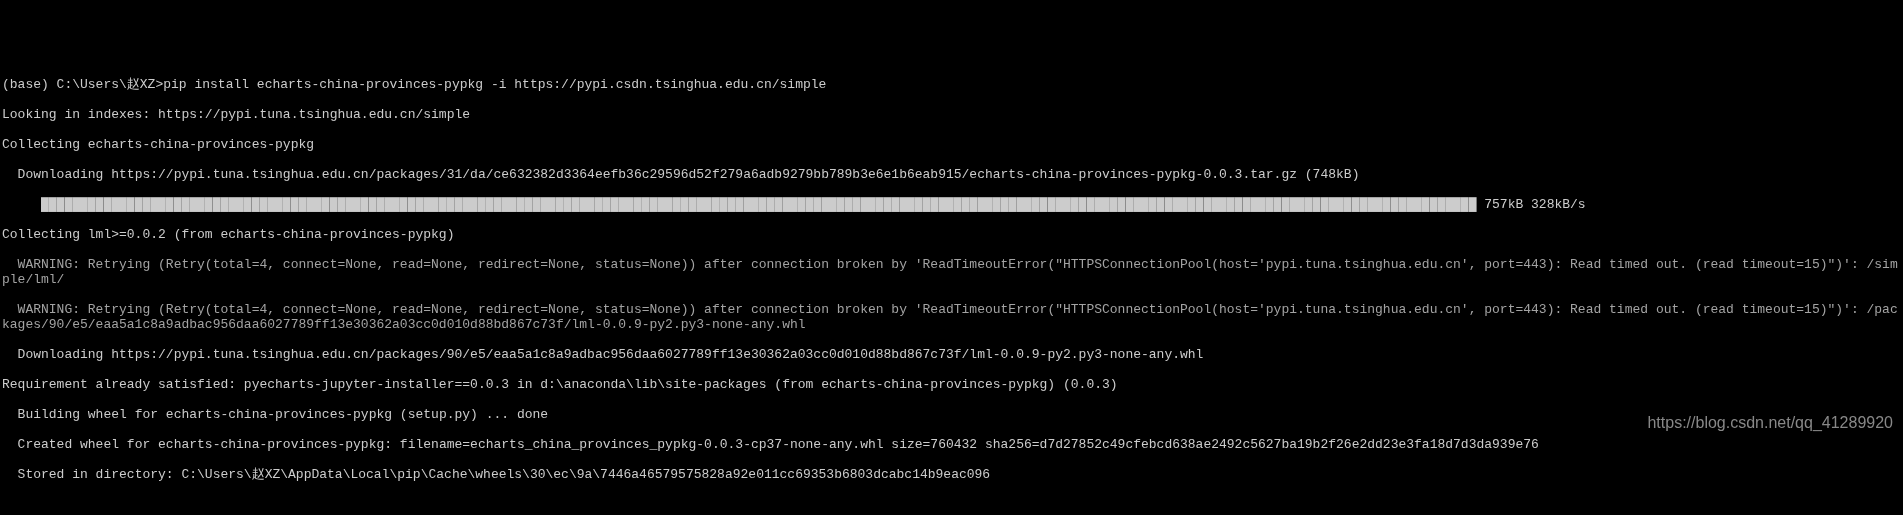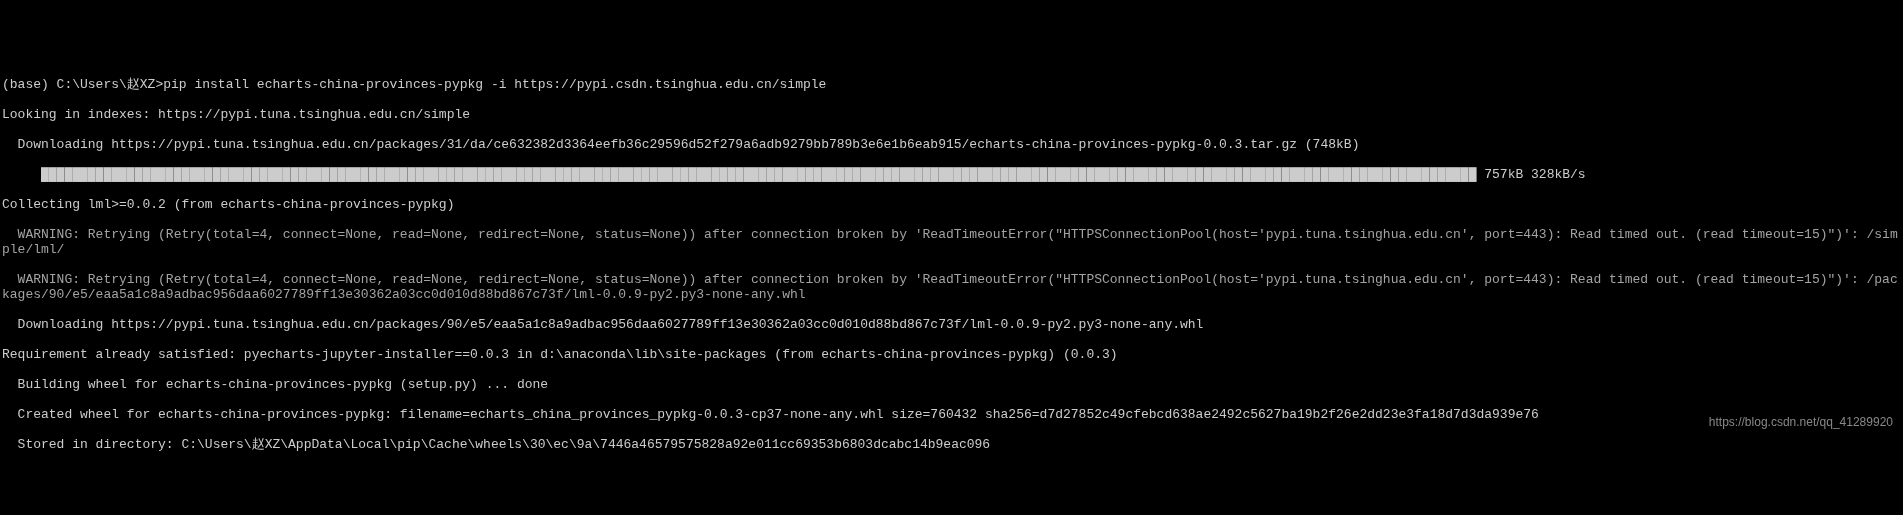--- a/index.html
+++ b/index.html
@@ -27,32 +27,33 @@
   .warn { color: #a3a3a3; }
   .progress {
     display: inline-block;
   }
   .watermark {
     position: absolute;
     right: 10px;
     bottom: 85px;
     color: #888;
     font-family: Arial, sans-serif;
-    font-size: 12px;
+    font-size: 16px;
     text-align: center;
   }
 </style>
 </head>
 <body>
 
 
 
 <div class="term">
 <div class="line"><span>(base) C:\Users\赵XZ&gt;</span><span>pip install echarts-china-provinces-pypkg -i https://pypi.csdn.tsinghua.edu.cn/simple</span></div>
 <div class="line">Looking in indexes: https://pypi.tuna.tsinghua.edu.cn/simple</div>
+<div class="line">Collecting echarts-china-provinces-pypkg</div>
 <div class="line">  Downloading https://pypi.tuna.tsinghua.edu.cn/packages/31/da/ce632382d3364eefb36c29596d52f279a6adb9279bb789b3e6e1b6eab915/echarts-china-provinces-pypkg-0.0.3.tar.gz (748kB)</div>
 <div class="line"><span>     </span><span class="progress">████████████████████████████████████████████████████████████████████████████████████████████████████████████████████████████████████████████████████████████████████████████████████████</span><span> 757kB 328kB/s</span></div>
 <div class="line">Collecting lml&gt;=0.0.2 (from echarts-china-provinces-pypkg)</div>
 <div class="line warn">  WARNING: Retrying (Retry(total=4, connect=None, read=None, redirect=None, status=None)) after connection broken by 'ReadTimeoutError("HTTPSConnectionPool(host='pypi.tuna.tsinghua.edu.cn', port=443): Read timed out. (read timeout=15)")': /simple/lml/</div>
 <div class="line warn">  WARNING: Retrying (Retry(total=4, connect=None, read=None, redirect=None, status=None)) after connection broken by 'ReadTimeoutError("HTTPSConnectionPool(host='pypi.tuna.tsinghua.edu.cn', port=443): Read timed out. (read timeout=15)")': /packages/90/e5/eaa5a1c8a9adbac956daa6027789ff13e30362a03cc0d010d88bd867c73f/lml-0.0.9-py2.py3-none-any.whl</div>
 <div class="line">  Downloading https://pypi.tuna.tsinghua.edu.cn/packages/90/e5/eaa5a1c8a9adbac956daa6027789ff13e30362a03cc0d010d88bd867c73f/lml-0.0.9-py2.py3-none-any.whl</div>
 <div class="line">Requirement already satisfied: pyecharts-jupyter-installer==0.0.3 in d:\anaconda\lib\site-packages (from echarts-china-provinces-pypkg) (0.0.3)</div>
 <div class="line">  Building wheel for echarts-china-provinces-pypkg (setup.py) ... done</div>
 <div class="line">  Created wheel for echarts-china-provinces-pypkg: filename=echarts_china_provinces_pypkg-0.0.3-cp37-none-any.whl size=760432 sha256=d7d27852c49cfebcd638ae2492c5627ba19b2f26e2dd23e3fa18d7d3da939e76</div>
 <div class="line">  Stored in directory: C:\Users\赵XZ\AppData\Local\pip\Cache\wheels\30\ec\9a\7446a46579575828a92e011cc69353b6803dcabc14b9eac096</div>

